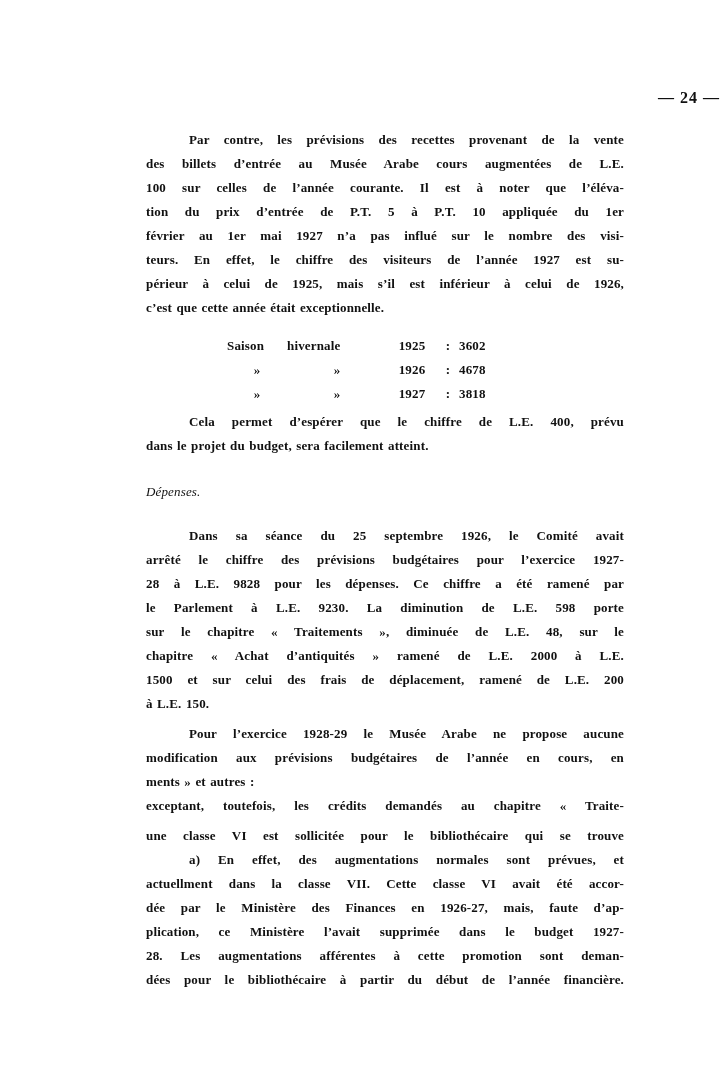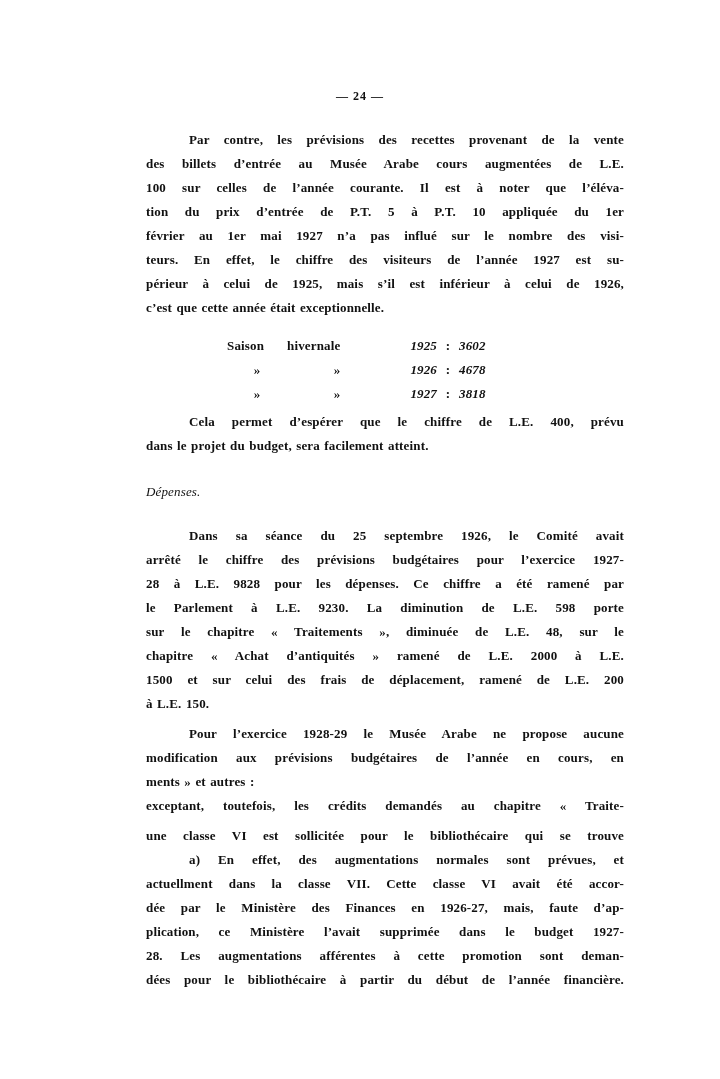--- a/index.html
+++ b/index.html
@@ -20,22 +20,22 @@
       left: 0;
       top: 0;
       width: 720px;
       height: 1079px;
     }
     .page-number {
       position: absolute;
       top: 89px;
       left: 0;
       width: 720px;
-      text-align: center;
-      font-size: 12px;
+      text-align: right;
+      font-size: 16px;
       font-weight: bold;
       letter-spacing: 1px;
     }
     .column {
       position: absolute;
       left: 103px;
       top: 128px;
       width: 521px;
       font-size: 13px;
       line-height: 24px;
@@ -70,23 +70,23 @@
     }
     .visitor-table td {
       padding: 0;
       height: 24px;
       line-height: 24px;
       white-space: nowrap;
     }
     .visitor-table td.label { width: 60px; }
     .visitor-table td.label2 { width: 100px; }
     .visitor-table td.ditto { text-align: center; }
-    .visitor-table td.year { width: 50px; text-align: right; font-style: italic; }
+    .visitor-table td.year { width: 50px; text-align: center; }
     .visitor-table td.colon { width: 22px; text-align: center; }
-    .visitor-table td.count { text-align: left; font-style: italic; }
+    .visitor-table td.count { text-align: left; }
     .section-heading {
       margin: 22px 0 20px 43px;
       font-style: italic;
       font-weight: normal;
       line-height: 24px;
     }
   </style>
 </head>
 <body>
 

